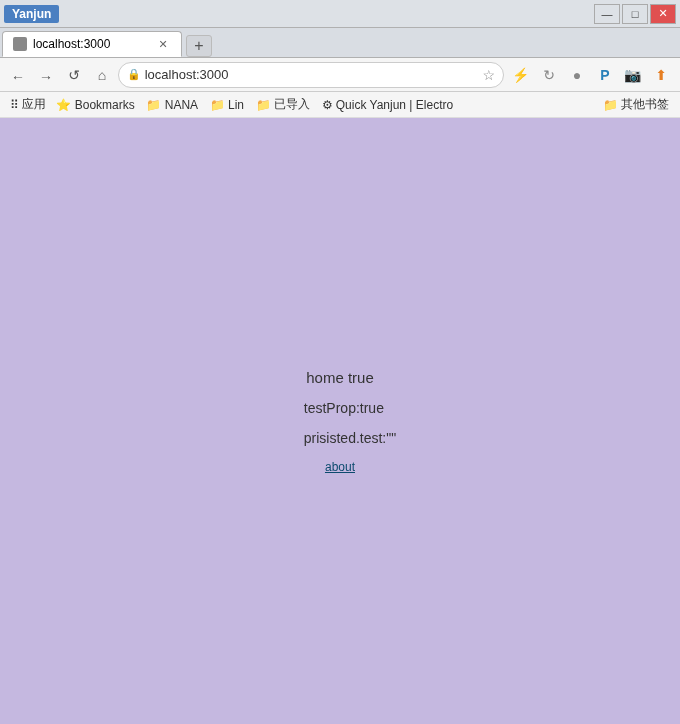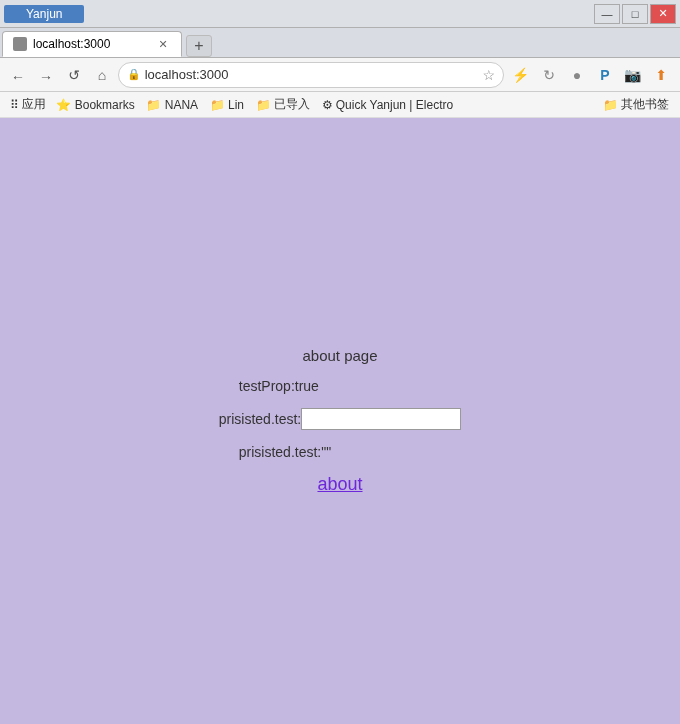--- a/index.html
+++ b/index.html
@@ -208,31 +208,31 @@
     .test-input {
       border: 1px solid #999;
       height: 22px;
       width: 160px;
       padding: 0 4px;
       font-size: 13px;
       background: white;
       outline: none;
     }
     .about-link {
-      color: #6d28d9;
+      color: #0c4a6e;
       text-decoration: underline;
       cursor: pointer;
-      font-size: 18px;
+      font-size: 12px;
     }
   </style>
 </head>
 <body>
 
 <div class="window-titlebar">
-  <span style="background:#4a7fc1;color:white;padding:2px 22px;font-size:12px;border-radius:2px;">Yanjun</span>
+  <span style="background:#4a7fc1;color:white;padding:2px 8px;font-size:12px;border-radius:2px;font-weight:bold;">Yanjun</span>
   <div class="window-controls">
     <button class="win-btn">—</button>
     <button class="win-btn">□</button>
     <button class="win-btn close">✕</button>
   </div>
 </div>
 
 <div class="tab-bar">
   <div class="tab-active">
     <div class="tab-favicon"></div>
@@ -288,22 +288,18 @@
     <span>Quick Yanjun | Electro</span>
   </div>
   <div style="margin-left:auto;" class="bm-item">
     <span class="bm-folder-icon">📁</span>
     <span>其他书签</span>
   </div>
 </div>
 
 <div class="browser-content">
   <div class="page-container">
-    <div class="page-title">about page</div>
+    <div class="page-title">home true</div>
     <div class="prop-line">testProp:true</div>
-    <div class="input-line">
-      <span class="input-label">prisisted.test:</span>
-      <input class="test-input" type="text" value="" style="">
-    </div>
     <div class="prop-line">prisisted.test:""</div>
     <a class="about-link" href="#">about</a>
   </div>
 </div>
 
 </body></html>

